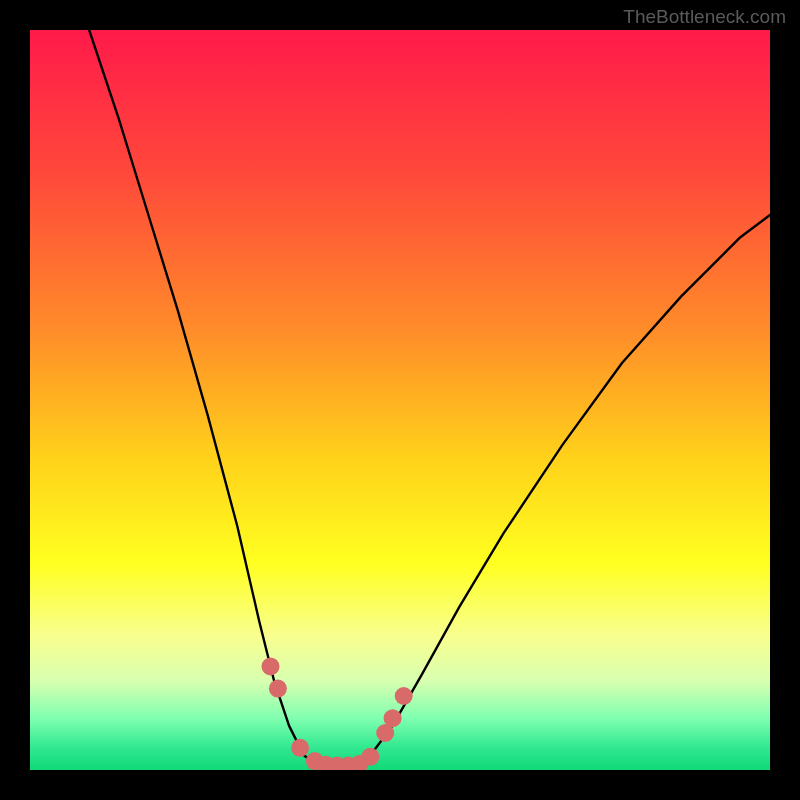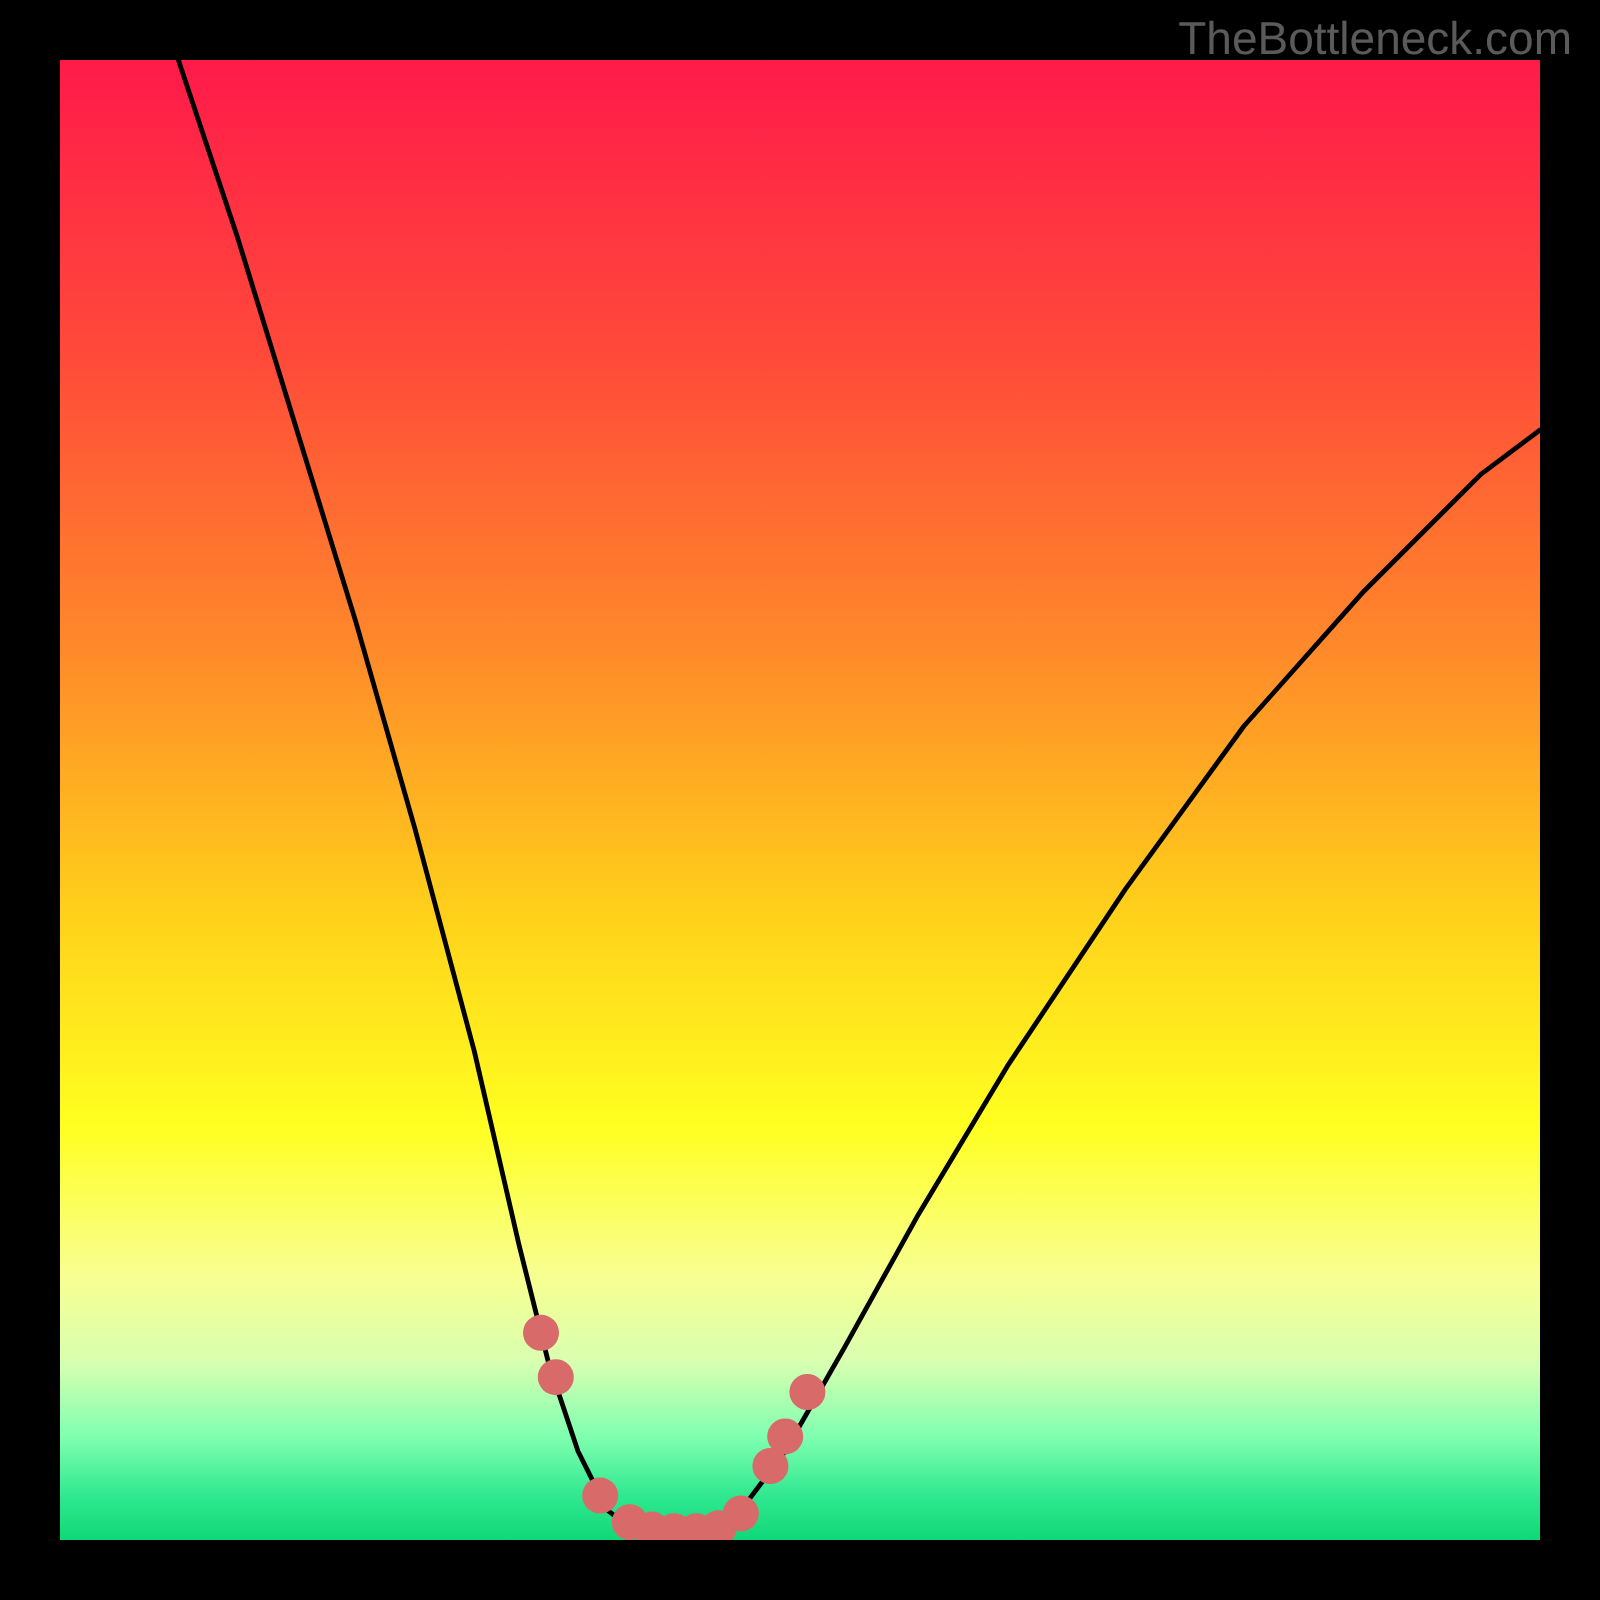--- a/index.html
+++ b/index.html
@@ -9,21 +9,21 @@
     width: 800px;
     height: 800px;
     overflow: hidden;
     font-family: Arial, sans-serif;
   }
   .watermark {
     position: absolute;
     top: 6px;
     right: 14px;
     color: #5a5a5a;
-    font-size: 23px;
+    font-size: 19px;
     font-weight: 500;
     z-index: 10;
   }
   .chart-wrap {
     position: absolute;
     top: 30px;
     left: 30px;
     width: 740px;
     height: 740px;
   }

